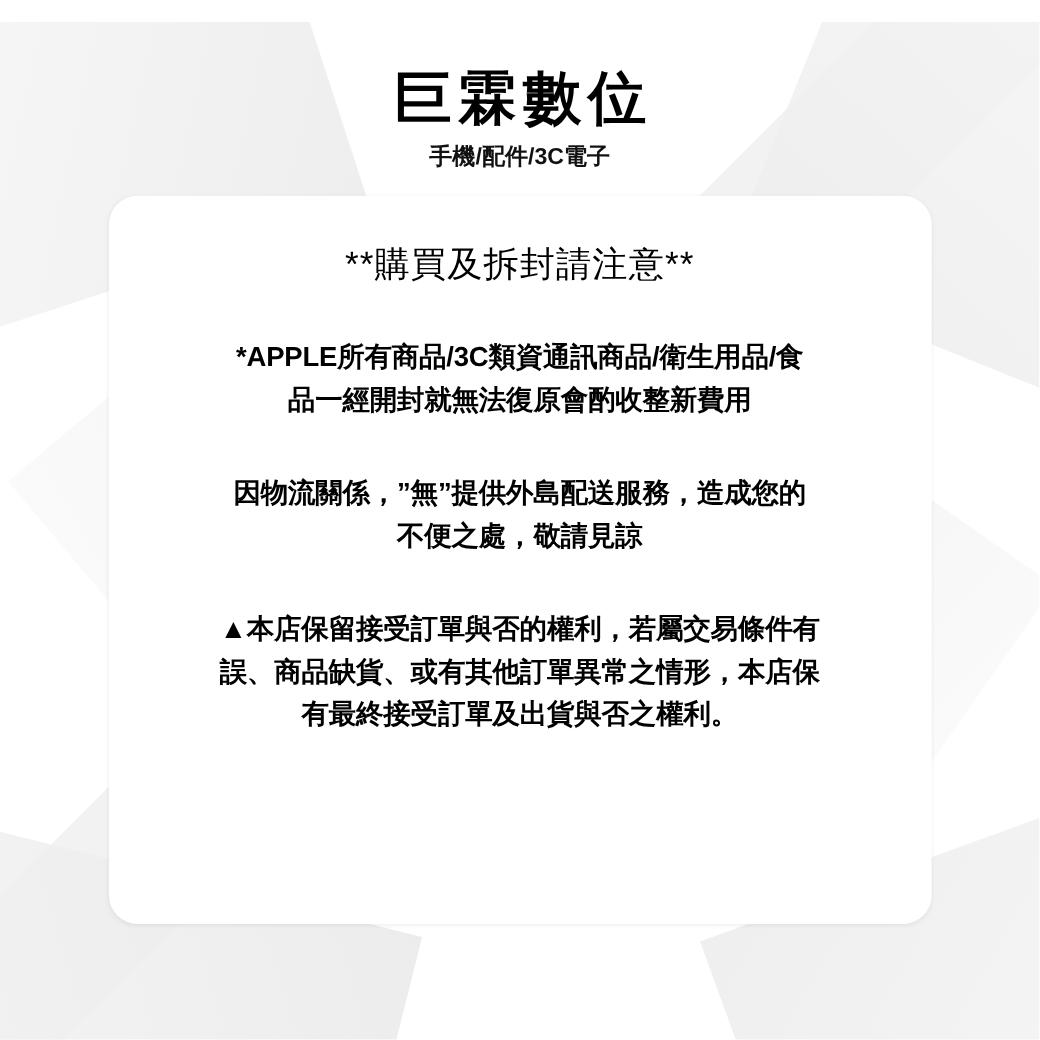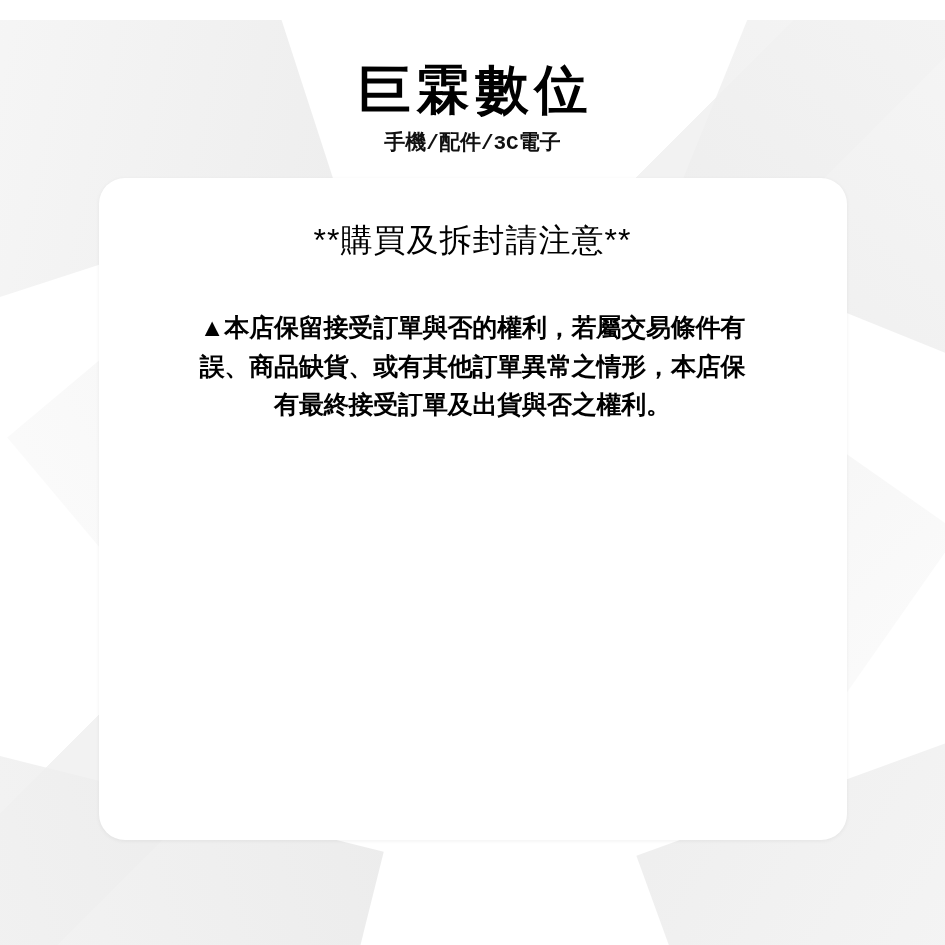--- a/index.html
+++ b/index.html
@@ -80,21 +80,21 @@
     font-family: "DejaVu Serif", "Liberation Serif", serif;
     font-weight: 700;
     font-size: 53px;
     letter-spacing: 6px;
     color: #000000;
     line-height: 1.1;
     margin: 0;
     padding-left: 6px;
   }
   .brand-subtitle {
-    font-family: Liberation Mono, monospace;
+    font-family: Liberation Sans, sans-serif;
     font-weight: 700;
     font-size: 21px;
     color: #111111;
     letter-spacing: 0px;
     margin-top: 10px;
   }
 
   .card {
     position: relative;
     z-index: 2;
@@ -155,21 +155,29 @@
     <div class="brand-subtitle">手機/配件/3C電子</div>
   </div>
 
   <div class="card">
 
     <div class="notice-heading">**購買及拆封請注意**</div>
 
     <div class="block b1">
     </div>
 
+    <div class="block b2">
+      <span class="line">*APPLE所有商品/3C類資通訊商品/衛生用品/食</span>
+      <span class="line">品一經開封就無法復原會酌收整新費用</span>
+    </div>
 
+    <div class="block b3">
+      <span class="line">因物流關係，”無”提供外島配送服務，造成您的</span>
+      <span class="line">不便之處，敬請見諒</span>
+    </div>
 
     <div class="block b4">
       <span class="line">▲本店保留接受訂單與否的權利，若屬交易條件有</span>
       <span class="line">誤、商品缺貨、或有其他訂單異常之情形，本店保</span>
       <span class="line">有最終接受訂單及出貨與否之權利。</span>
     </div>
 
   </div>
 </div>
 

